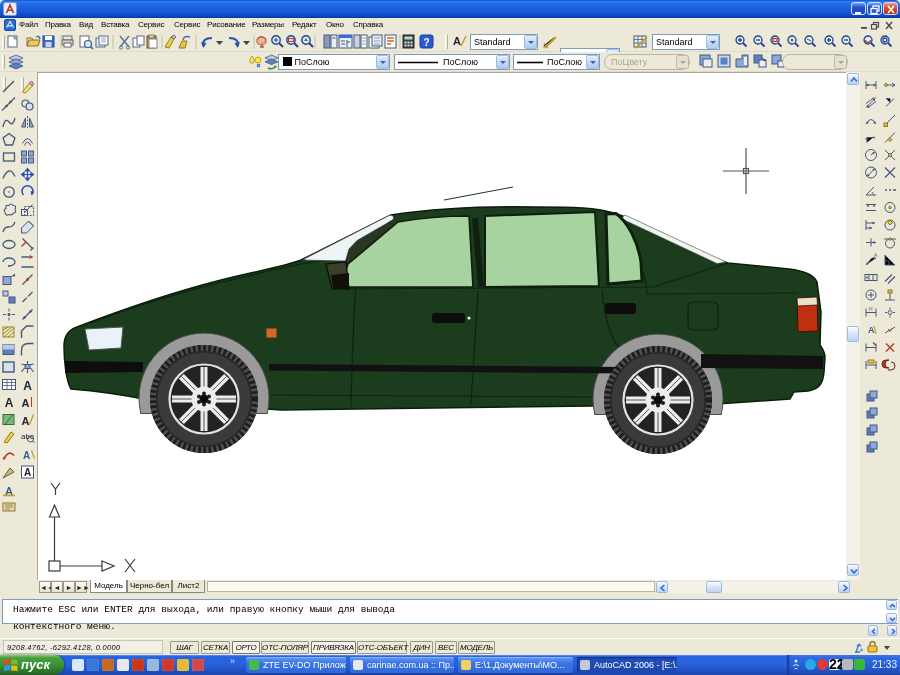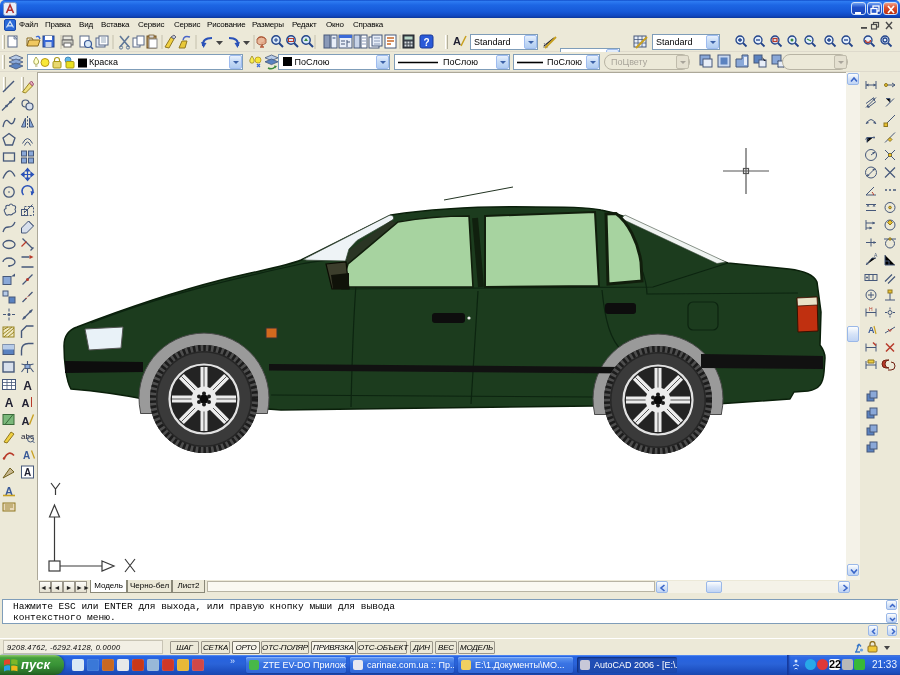--- a/index.html
+++ b/index.html
@@ -43,21 +43,21 @@
 .sbtn svg { position:absolute; left:0; top:0; }
 
 
 #tabrow { left:0; top:580px; width:900px; height:15px; background:#ece9d8; font-size:9px; }
 .tab { position:absolute; top:0; height:13px; border:1px solid #8a8878; border-top:none; background:#ece9d8; line-height:12px; text-align:center; font-size:8px; }
 .tab.active { background:#fff; }
 .tnav { position:absolute; top:1px; width:12px; height:12px; border:1px solid #9a968a; background:linear-gradient(180deg,#fdfcf8,#e4e0d0); text-align:center; font-size:7px; line-height:11px; color:#222; }
 
 
 #cmdwrap { left:0; top:595px; width:900px; height:43px; background:#ece9d8; }
-#cmdhist { position:absolute; left:2px; top:4px; width:896px; height:25px; background:#fff; border:1px solid #7f9db9; border-right:none; font-family:"Liberation Mono",monospace; font-size:9.5px; line-height:11px; padding:1px 2px 1px 10px; color:#000; }
+#cmdhist { position:absolute; left:2px; top:4px; width:896px; height:25px; background:#fff; border:1px solid #7f9db9; border-right:none; font-family:"Liberation Mono",monospace; font-size:9.5px; line-height:17px; padding:1px 2px 1px 10px; color:#000; }
 #cmdline { position:absolute; left:2px; top:29px; width:896px; height:13px; background:#fff; border:1px solid #7f9db9; border-top:1px solid #a0b8cc; font-family:"Liberation Mono",monospace; font-size:9.5px; line-height:11px; padding:0 2px 0 10px; color:#000; }
 
 
 #statusbar { left:0; top:638px; width:900px; height:17px; background:#ece9d8; border-top:1px solid #fff; font-size:9px;font-style:italic; }
 .skey { position:absolute; top:1.5px; height:13px; border:1px solid #9a968a; border-radius:1px; background:#ece9d8; font-size:8px; line-height:12px; text-align:center; color:#000; letter-spacing:-0.2px; white-space:nowrap; }
 .skey.on { background:#f6f4ea; border-color:#7a766a; }
 
 
 #taskbar { left:0; top:655px; width:900px; height:20px;
   background:linear-gradient(180deg,#5e95f8 0%,#2663e2 8%,#2a63d8 45%,#1d4fc0 82%,#1a47ae 100%); }
@@ -379,33 +379,20 @@
             <rect x="5" y="5" width="7" height="7" fill="#e8eef8" stroke="#46587a"></rect>
             <path d="M8 2 l4 4 l-2 0 z" fill="#223"></path>
           </g>
         <g transform="translate(772,2)">
             <rect x="0" y="0" width="9" height="9" fill="#8aa8d8" stroke="#46587a"></rect>
             <path d="M6 6 l6 6 m0 -6 l-6 6" stroke="#223" stroke-width="1.4"></path>
             <rect x="6" y="6" width="6" height="6" fill="#e8eef8" stroke="#46587a"></rect>
           </g>
       </g>
     </svg>
-    <div class="combo" style="left:27px;top:2px;width:216px;height:16px">
-      <svg width="200" height="14" viewBox="0 0 200 14" style="position:absolute;left:2px;top:1px">
-        <path d="M6 1 C4.5 3.5 3.8 4.5 3.8 6 a2.4 2.4 0 0 0 4.8 0 C8.6 4.5 7.9 3.5 6 1 Z M5 10 h2.5" fill="#ffffc8" stroke="#909030" stroke-width="0.8"></path>
-        <circle cx="15" cy="6.5" r="4" fill="#f8e838" stroke="#b89818"></circle>
-        <rect x="23" y="5.5" width="8" height="6.5" fill="#e8d870" stroke="#a89818" rx="1"></rect>
-          <path d="M24.5 5.5 v-1.5 a2.5 2.5 0 0 1 5 0 v1.5" fill="none" stroke="#a89818" stroke-width="1.1"></path>
-        <circle cx="38" cy="4" r="3" fill="#60b8e8" stroke="#3878a8" stroke-width="0.8"></circle>
-          <rect x="36" y="5.5" width="8" height="6.5" fill="#e8e020" stroke="#a89818" rx="1"></rect>
-        <rect x="48" y="2.5" width="9" height="9" fill="#000"></rect>
-      </svg>
-      <span style="position:absolute;left:61px;top:2px">Краска</span>
-        <div class="arr"></div>
-    </div>
     <div class="combo" style="left:278px;top:2px;width:112px;height:16px">
         <span style="position:absolute;left:4px;top:2px"><span style="display:inline-block;width:9px;height:9px;background:#000;vertical-align:-1px"></span> ПоСлою</span>
         <div class="arr"></div>
       </div>
     <div class="combo" style="left:394px;top:2px;width:116px;height:16px">
         <svg width="40" height="14" style="position:absolute;left:3px;top:0">
           <line x1="0" y1="7.5" x2="40" y2="7.5" stroke="#000" stroke-width="1.3"></line>
         </svg>
         <span style="position:absolute;left:48px;top:2px">ПоСлою</span>
         <div class="arr"></div>
@@ -1026,19 +1013,19 @@
     <div class="taskbtn" style="left:350px;width:104px"><span class="abs" style="left:3px;top:3px;width:10px;height:10px;background:#e8e8f0;border-radius:2px"></span>carinae.com.ua :: Пр...</div>
     <div class="taskbtn" style="left:458px;width:115px"><span class="abs" style="left:3px;top:3px;width:10px;height:10px;background:#f0d060;border-radius:2px"></span>E:\1.Документы\МО...</div>
     <div class="taskbtn active" style="left:577px;width:100px"><span class="abs" style="left:3px;top:3px;width:10px;height:10px;background:#c8c8d8;border-radius:2px"></span>AutoCAD 2006 - [E:\...</div>
     <div id="tray" class="abs"></div>
     <svg class="abs" style="left:789px;top:2px" width="14" height="16" viewBox="0 0 14 16">
         <circle cx="7" cy="4" r="1.5" fill="#d8e8ff"></circle>
         <path d="M4 9 q3 -3 6 0 M5.5 12 q1.5 -1.5 3 0" stroke="#d8e8ff" stroke-width="1" fill="none"></path>
       </svg>
     <div class="ticon" style="left:805px;background:#28a8e8;border-radius:50%"></div>
     <div class="ticon" style="left:817px;background:#e03838;border-radius:50%"></div>
-    <div class="ticon" style="left:829px;background:#f8f8f8;color:#000;font-size:11px;font-weight:bold;text-align:center;line-height:11px">22</div>
+    <div class="ticon" style="left:829px;background:#f8f8f8;color:#000;font-size:14px;font-weight:bold;text-align:center;line-height:11px">22</div>
     <div class="ticon" style="left:842px;background:#b8b8b8"></div>
     <div class="ticon" style="left:854px;background:#38b838"></div>
     <div id="clock">21:33</div>
   </div>
 
 </div>
 
 </body></html>

